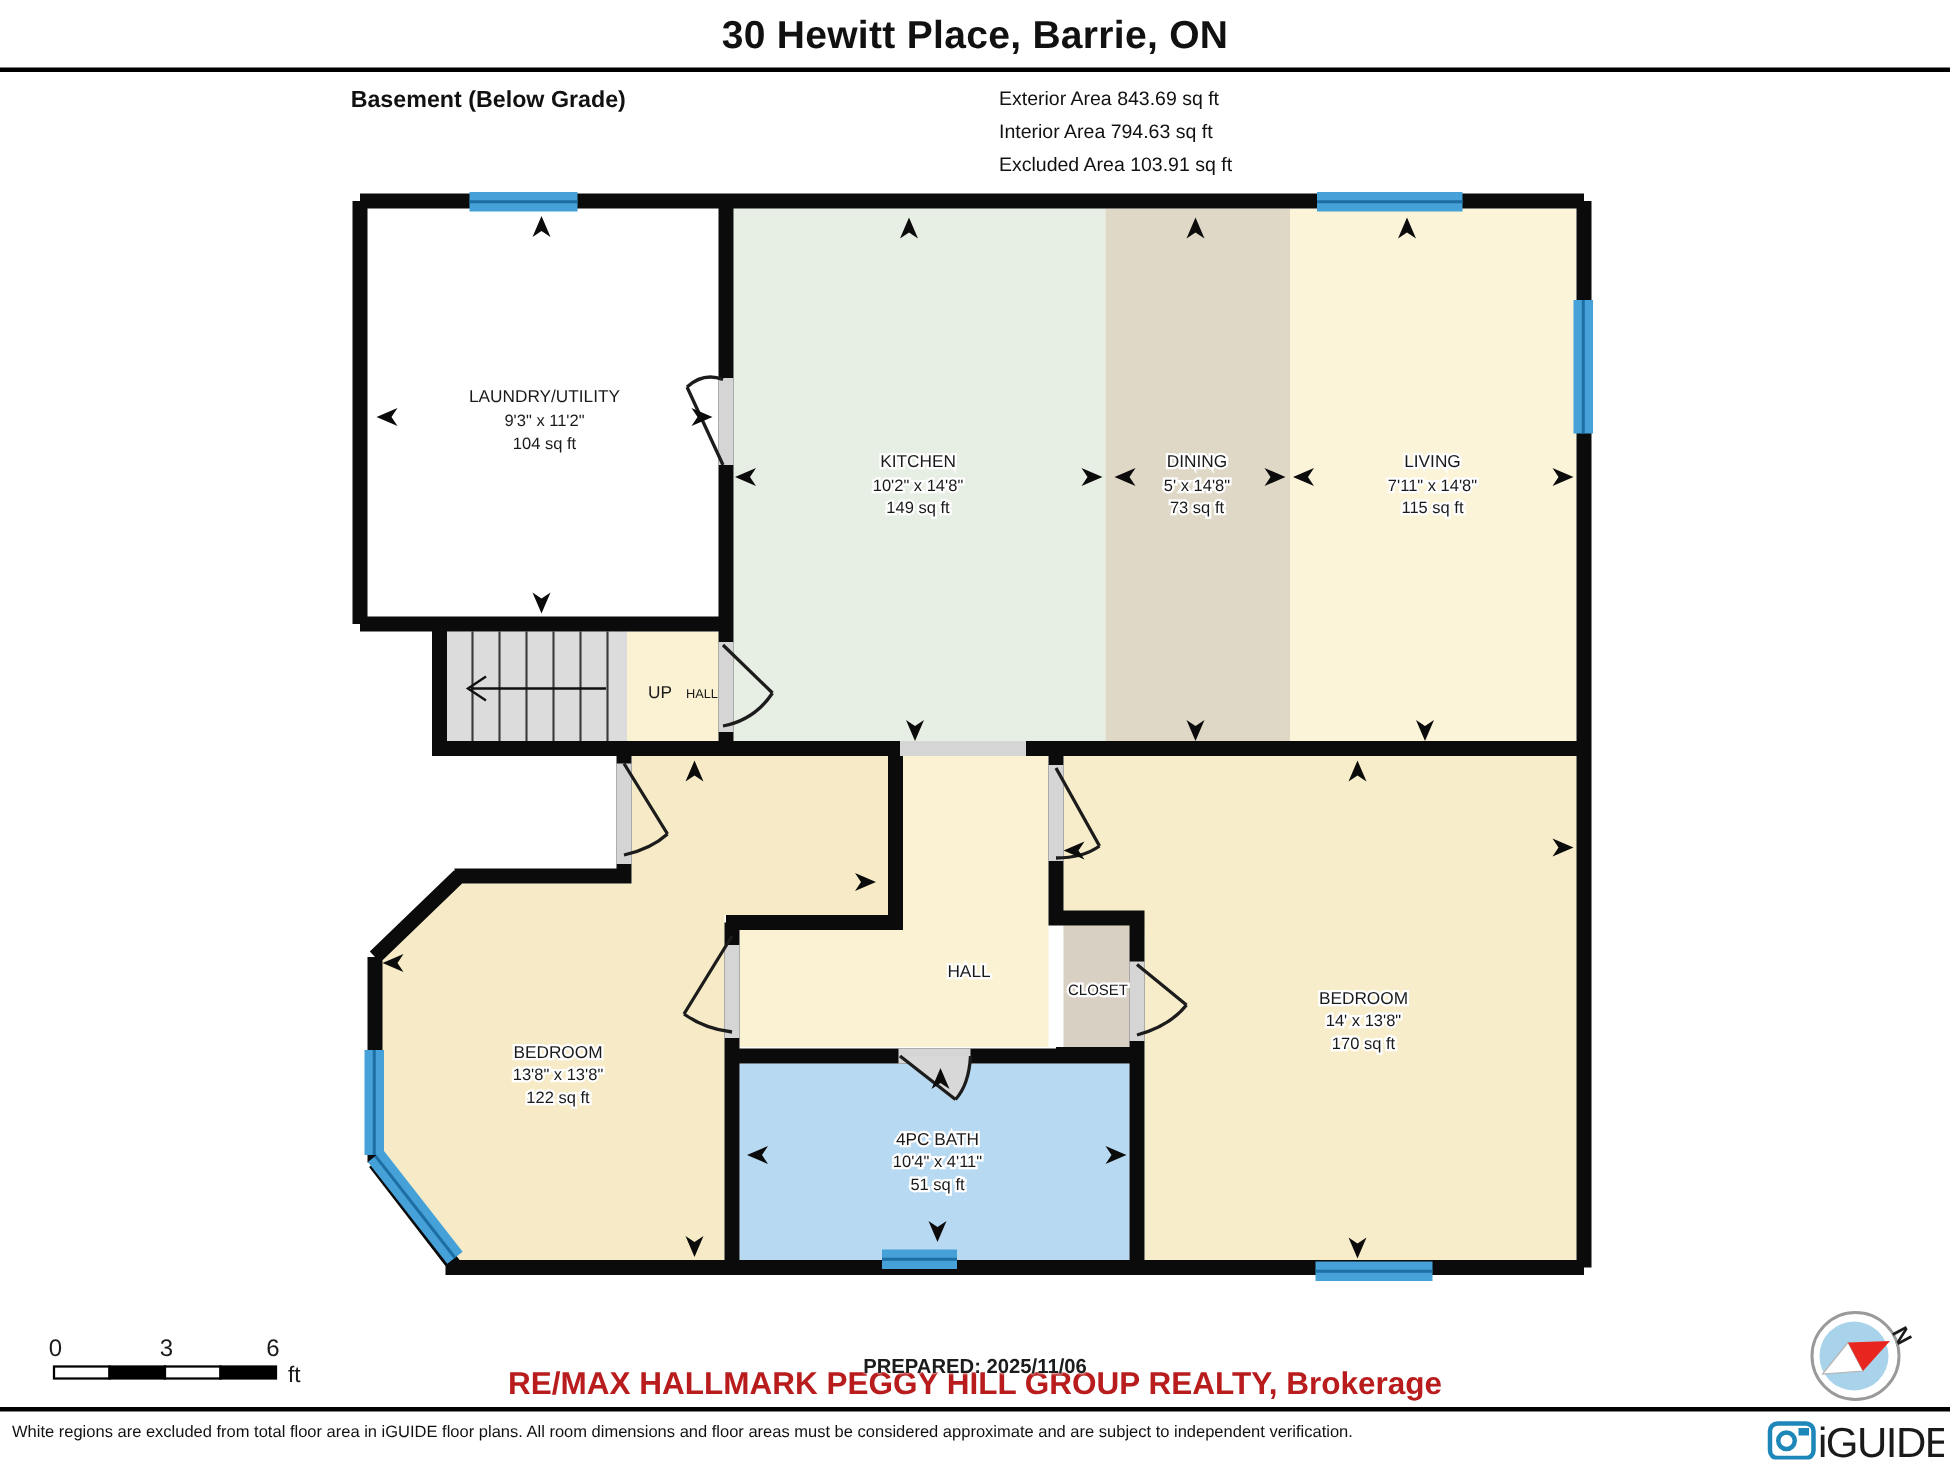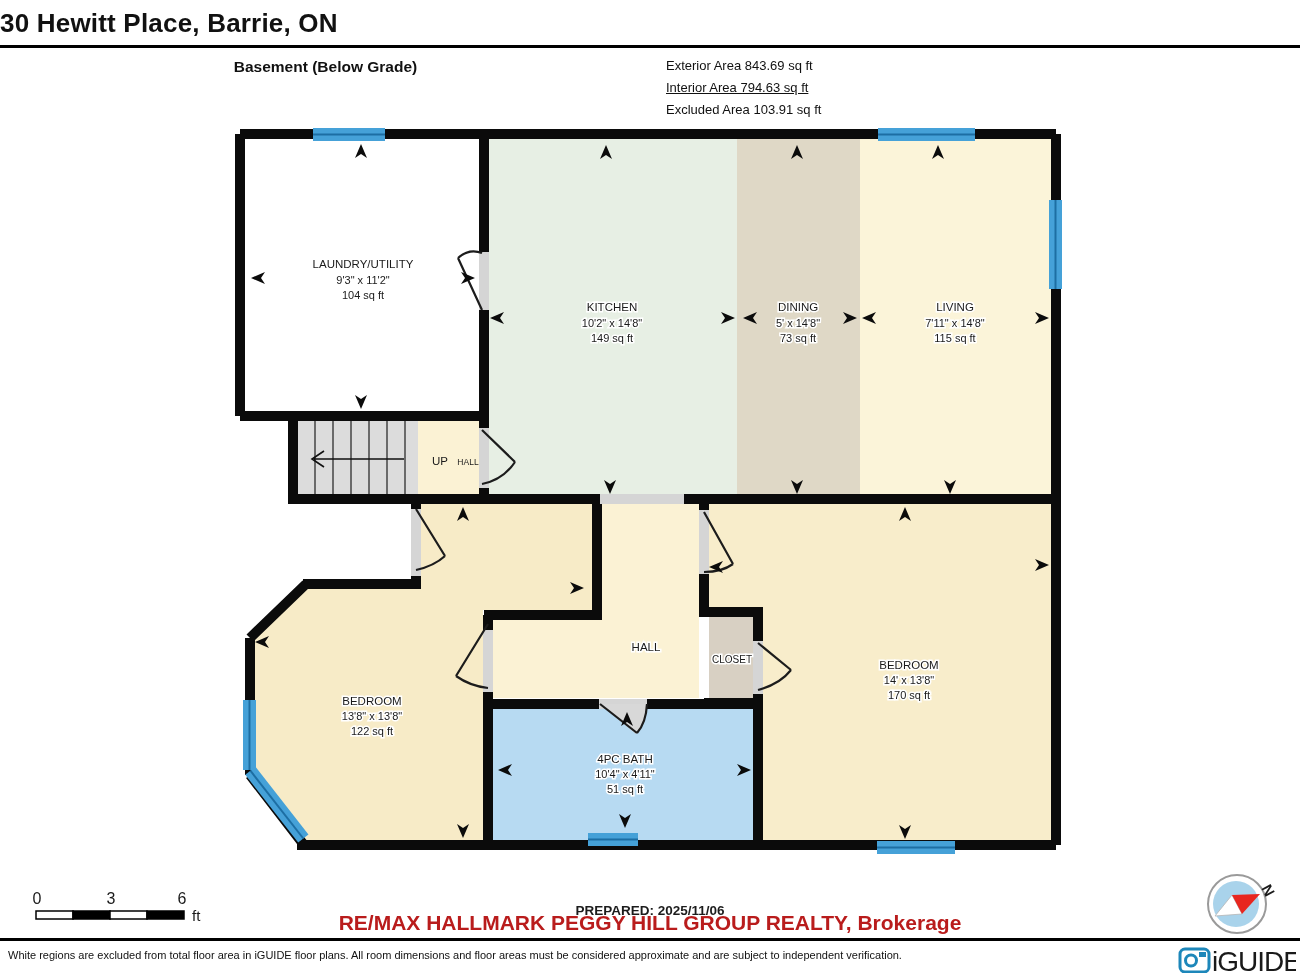--- a/index.html
+++ b/index.html
@@ -1,19 +1,19 @@
 <!DOCTYPE html>
 <html><head>
 <meta charset="utf-8">
 <style>
   html,body{margin:0;padding:0;background:#fff;}
   body{width:1300px;height:973px;position:relative;overflow:hidden;
        font-family:"Liberation Sans", sans-serif;color:#111;}
   .abs{position:absolute;}
-  #title{top:8px;left:0;width:1300px;text-align:left;
+  #title{top:8px;left:0;width:1300px;text-align:center;
          font-size:26px;font-weight:bold;letter-spacing:.2px;}
   #toprule{top:45px;left:0;width:1300px;height:3px;background:#000;}
   #floorlabel{top:58px;left:0;width:651px;text-align:center;
               font-size:15.5px;font-weight:bold;}
   .arealine{left:666px;font-size:13px;}
   #prepared{top:903px;left:0;width:1300px;text-align:center;font-size:13.5px;
             font-weight:bold;color:#1c1c1c;z-index:3;
             text-shadow:0 0 2px #fff,0 0 2px #fff;}
   #watermark{top:911px;left:0;width:1300px;text-align:center;font-size:21px;
              font-weight:bold;color:#b91c1c;z-index:2;white-space:nowrap;
@@ -25,21 +25,21 @@
   .roomdim{font-size:11px;}
   .halo{stroke:#ffffff;stroke-width:3px;paint-order:stroke;}
 </style>
 </head>
 <body>
 
 <div class="abs" id="title">30 Hewitt Place, Barrie, ON</div>
 <div class="abs" id="toprule"></div>
 <div class="abs" id="floorlabel">Basement (Below Grade)</div>
 <div class="abs arealine" style="top:58px;">Exterior Area 843.69 sq ft</div>
-<div class="abs arealine" style="top:80px;text-decoration:underline;">Interior Area 794.63 sq ft</div>
+<div class="abs arealine" style="top:80px;">Interior Area 794.63 sq ft</div>
 <div class="abs arealine" style="top:102px;">Excluded Area 103.91 sq ft</div>
 
 <svg class="abs" style="top:0;left:0;" width="1300" height="973" viewBox="0 0 1300 973">
   <defs>
     <path id="dart" d="M0,-7 L6,7 L0,3 L-6,7 Z"></path>
   </defs>
 
   <rect x="245" y="139" width="234" height="272" fill="#ffffff"></rect>
   <rect x="489" y="139" width="248" height="355" fill="#e7efe4"></rect>
   <rect x="737" y="139" width="123" height="355" fill="#dfd8c6"></rect>

